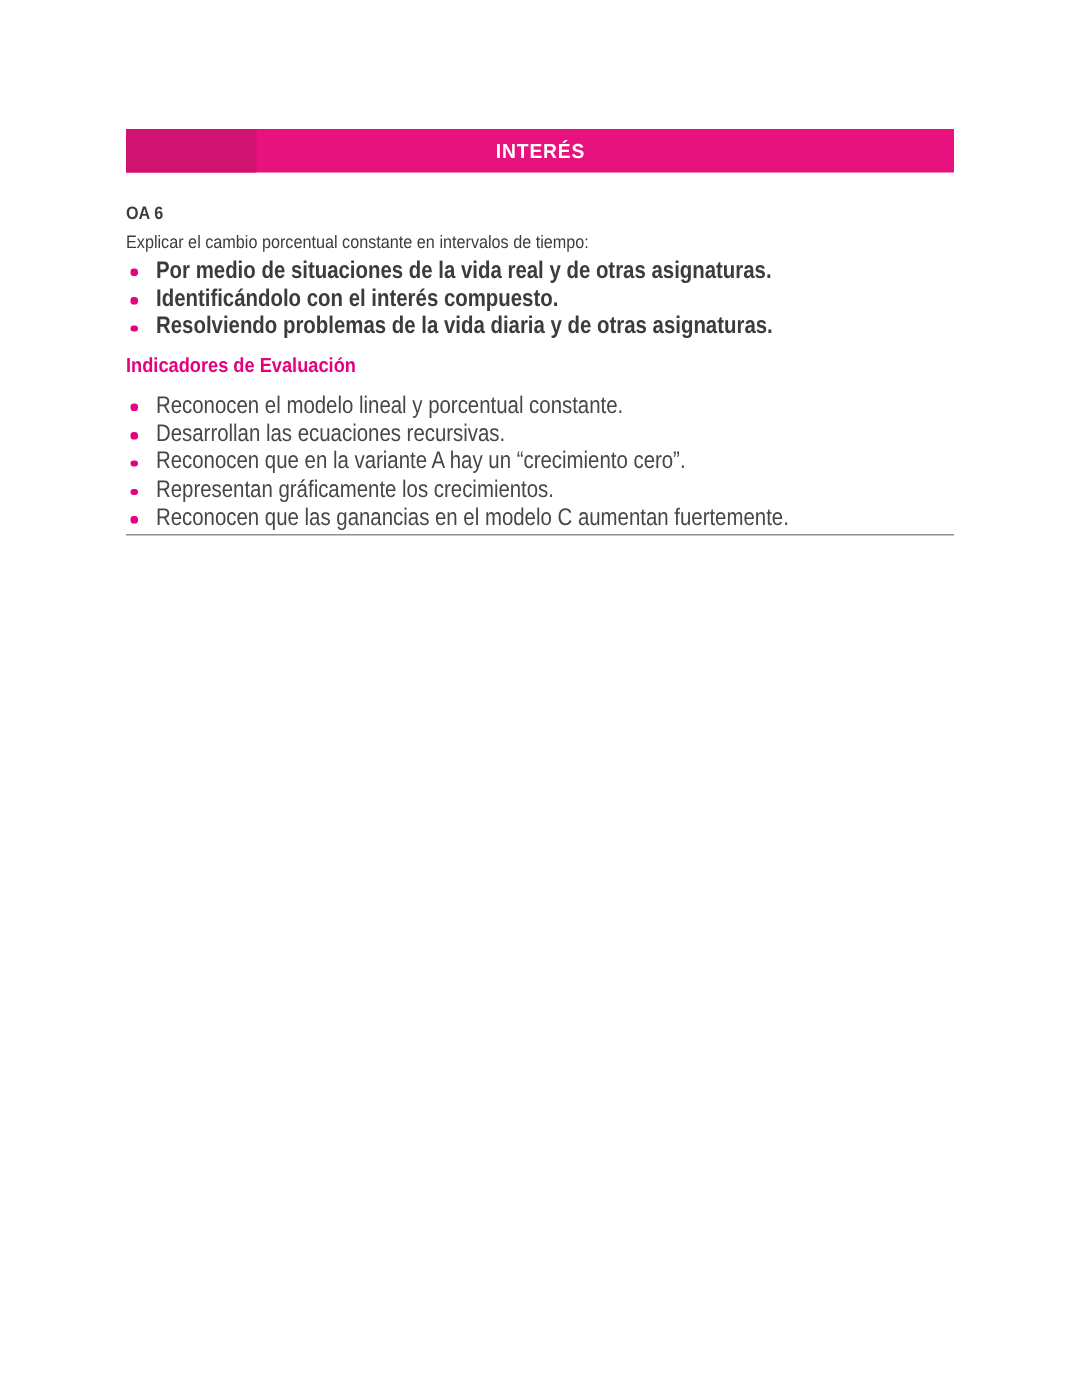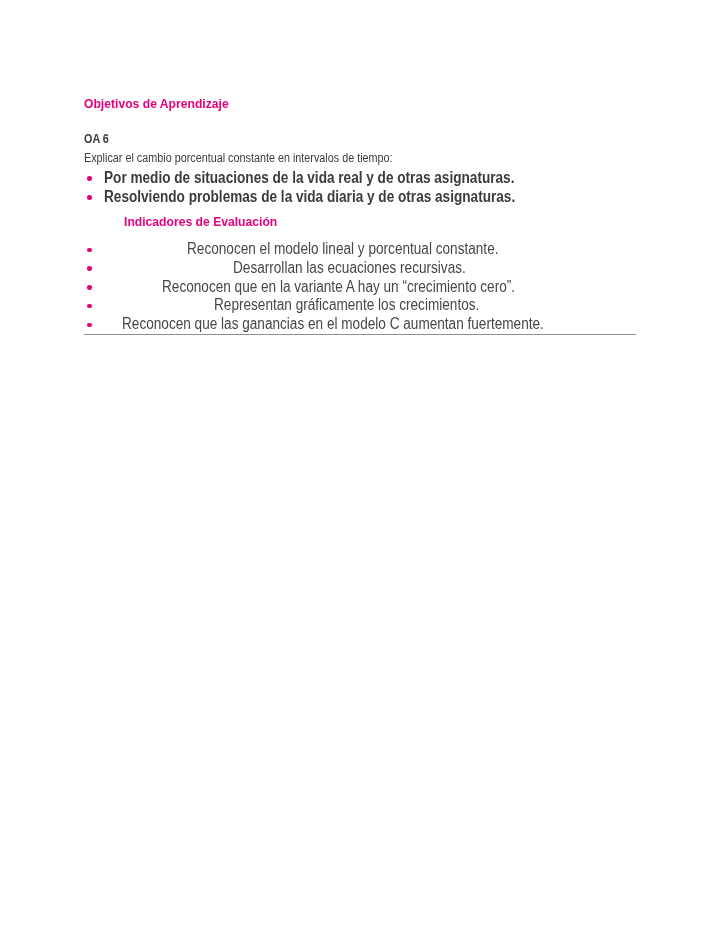--- a/index.html
+++ b/index.html
@@ -47,42 +47,42 @@
     white-space:nowrap;
   }
   
   .section-heading{
     color:var(--heading);
     font-size:13.5px;
     font-weight:700;
     line-height:16px;
   }
   .section-heading.first{margin-top:10px;}
-  .section-heading.second{margin-top:8px;margin-left:40px;}
+  .section-heading.second{margin-top:8px;}
   
   .ctext{
     display:inline-block;
     transform:scaleX(0.9);
     transform-origin:0 50%;
     white-space:nowrap;
   }
   .oa-code{
     margin-top:20px;
     font-size:12px;font-weight:700;line-height:15px;
   }
   .intro-line{
     margin-top:4px;
     font-size:12px;font-weight:400;line-height:15px;
   }
   
   ul.bullet-list{
     list-style:none;
     margin-top:3px;
   }
-  ul.bullet-list.second{margin-top:10px;text-align:center;}
+  ul.bullet-list.second{margin-top:10px;}
   ul.bullet-list li{
     position:relative;
     padding-left:20px;
     height:18.7px;
     line-height:18.7px;
     font-size:16px;
   }
   ul.bullet-list.bold li{font-weight:700;color:var(--body-bold);}
   ul.bullet-list.regular li{font-weight:400;color:var(--body-regular);}
   .dot{
@@ -109,27 +109,31 @@
     border:none;
     border-top:1px solid var(--divider);
     margin:0;
   }
 </style>
 </head>
 <body>
 
 <div class="page">
 
+  <header class="title-bar">
+    <div class="title-bar-accent"></div>
+    <span class="bar-title">INTERÉS</span>
+  </header>
 
   <section>
-    <h2 class="section-heading first"><span class="ctext">Objetivos de Aprendizaje</span></h2>
     <p class="oa-code"><span class="ctext">OA 6</span></p>
     <p class="intro-line"><span class="ctext">Explicar el cambio porcentual constante en intervalos de tiempo:</span></p>
     <ul class="bullet-list bold">
         <li><span class="dot"></span><span class="li-text"><span>Por medio de situaciones de la vida real y de otras asignaturas.</span></span></li>
+        <li><span class="dot"></span><span class="li-text"><span>Identificándolo con el interés compuesto.</span></span></li>
         <li><span class="dot"></span><span class="li-text"><span>Resolviendo problemas de la vida diaria y de otras asignaturas.</span></span></li>
       </ul>
   </section>
 
   <section>
     <h2 class="section-heading second"><span class="ctext">Indicadores de Evaluación</span></h2>
     <ul class="bullet-list regular second">
         <li><span class="dot"></span><span class="li-text"><span>Reconocen el modelo lineal y porcentual constante.</span></span></li>
         <li><span class="dot"></span><span class="li-text"><span>Desarrollan las ecuaciones recursivas.</span></span></li>
         <li><span class="dot"></span><span class="li-text"><span>Reconocen que en la variante A hay un “crecimiento cero”.</span></span></li>

